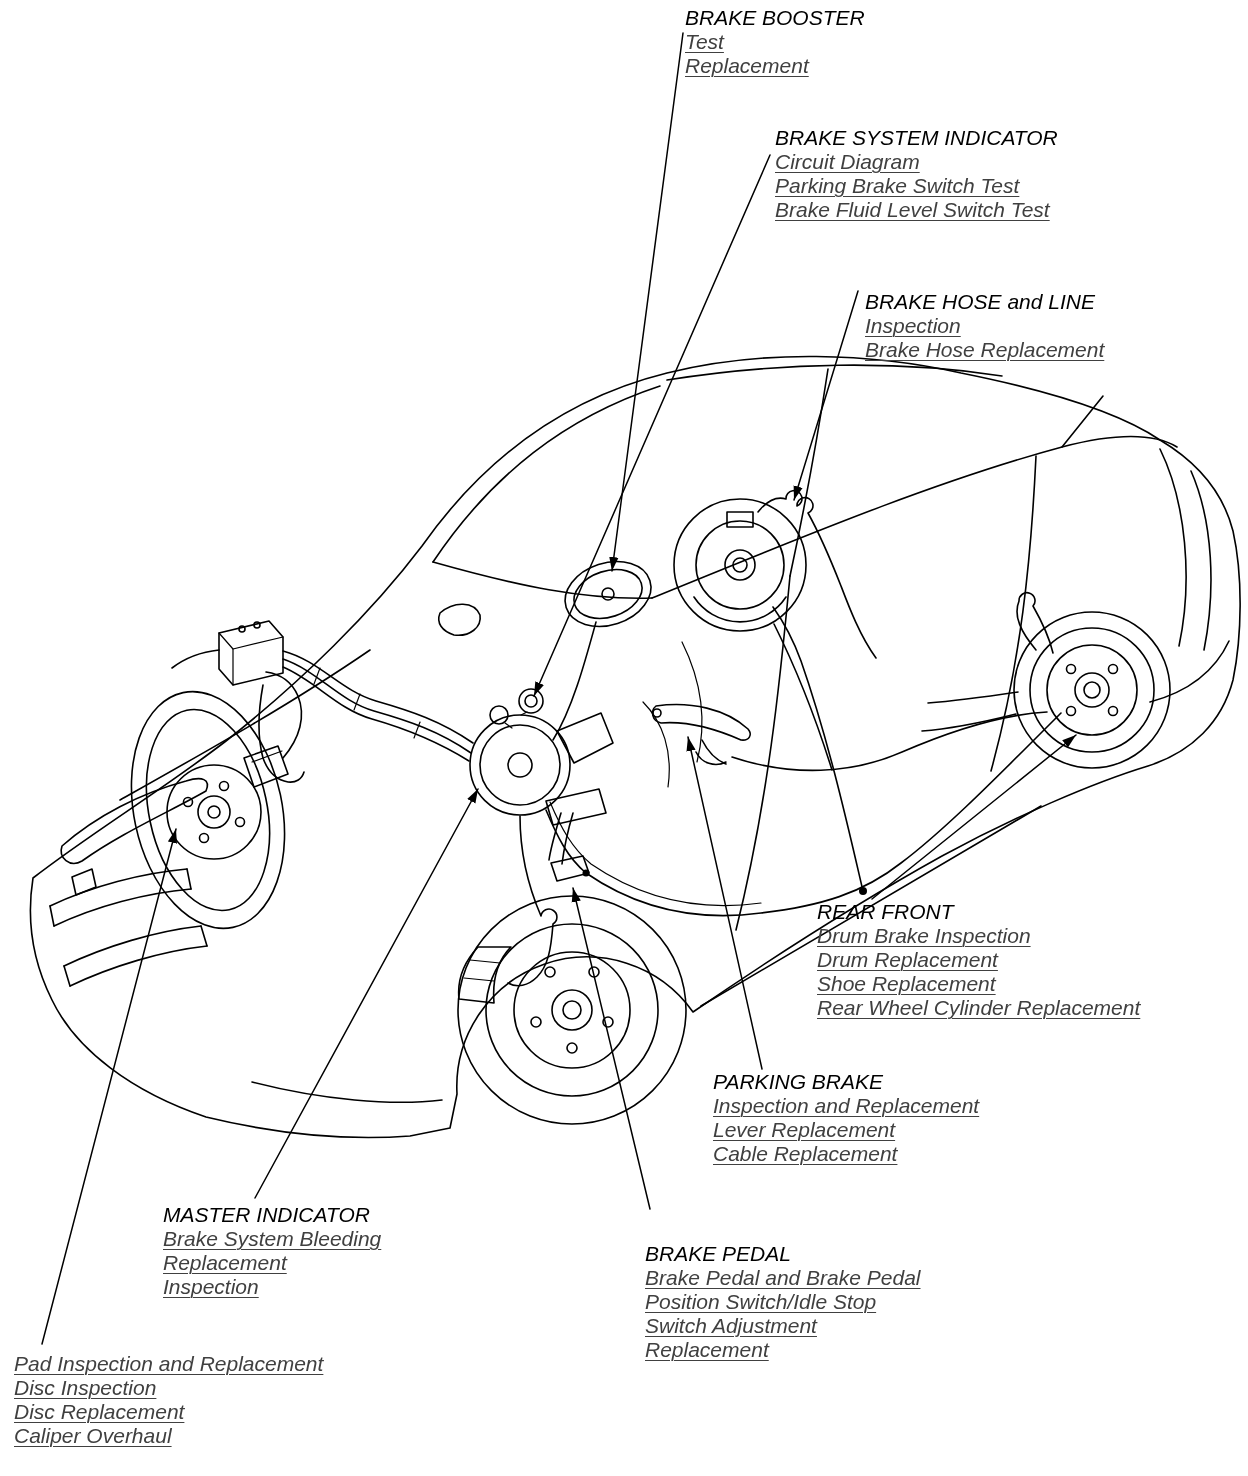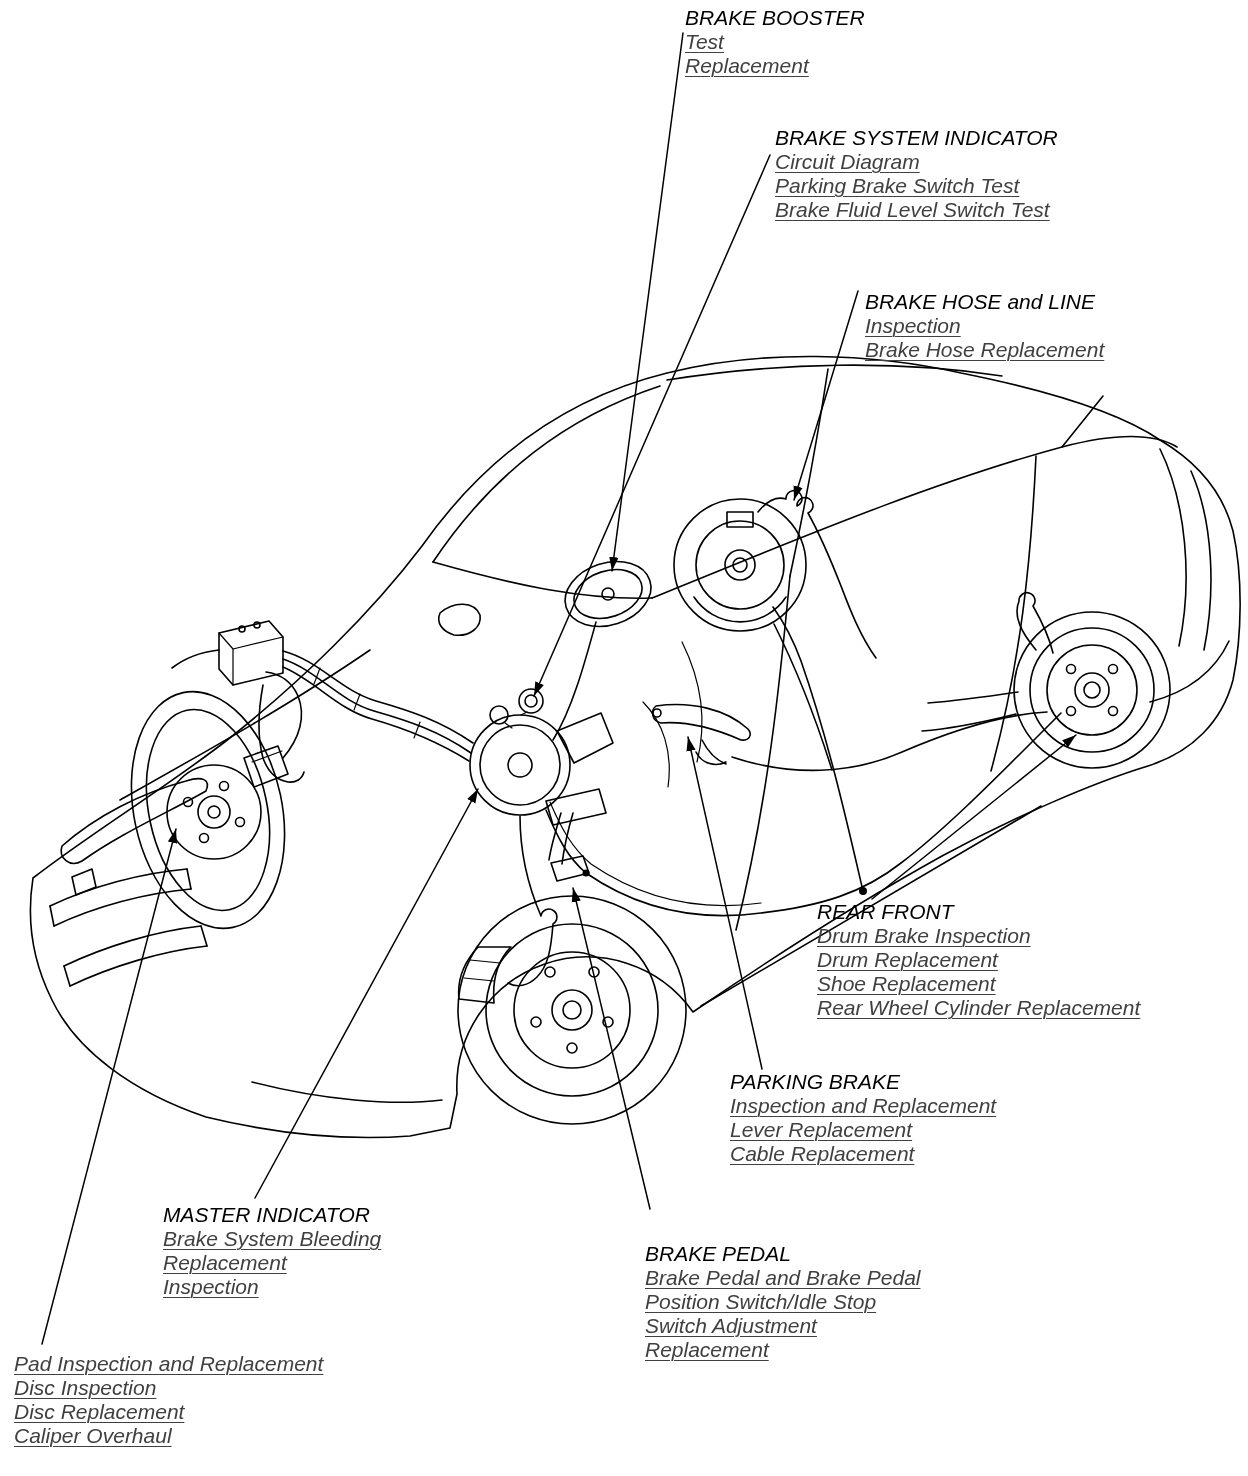--- a/index.html
+++ b/index.html
@@ -247,21 +247,21 @@
   </div>
 
   <div class="callout" style="left:817px;top:900px;">
     <div class="title">REAR FRONT</div>
     <a>Drum Brake Inspection</a>
     <a>Drum Replacement</a>
     <a>Shoe Replacement</a>
     <a>Rear Wheel Cylinder Replacement</a>
   </div>
 
-  <div class="callout" style="left:730px;top:1070px;">
+  <div class="callout" style="left:713px;top:1070px;">
     <div class="title">PARKING BRAKE</div>
     <a>Inspection and Replacement</a>
     <a>Lever Replacement</a>
     <a>Cable Replacement</a>
   </div>
 
   <div class="callout" style="left:645px;top:1242px;">
     <div class="title">BRAKE PEDAL</div>
     <a>Brake Pedal and Brake Pedal</a>
     <a>Position Switch/Idle Stop</a>

